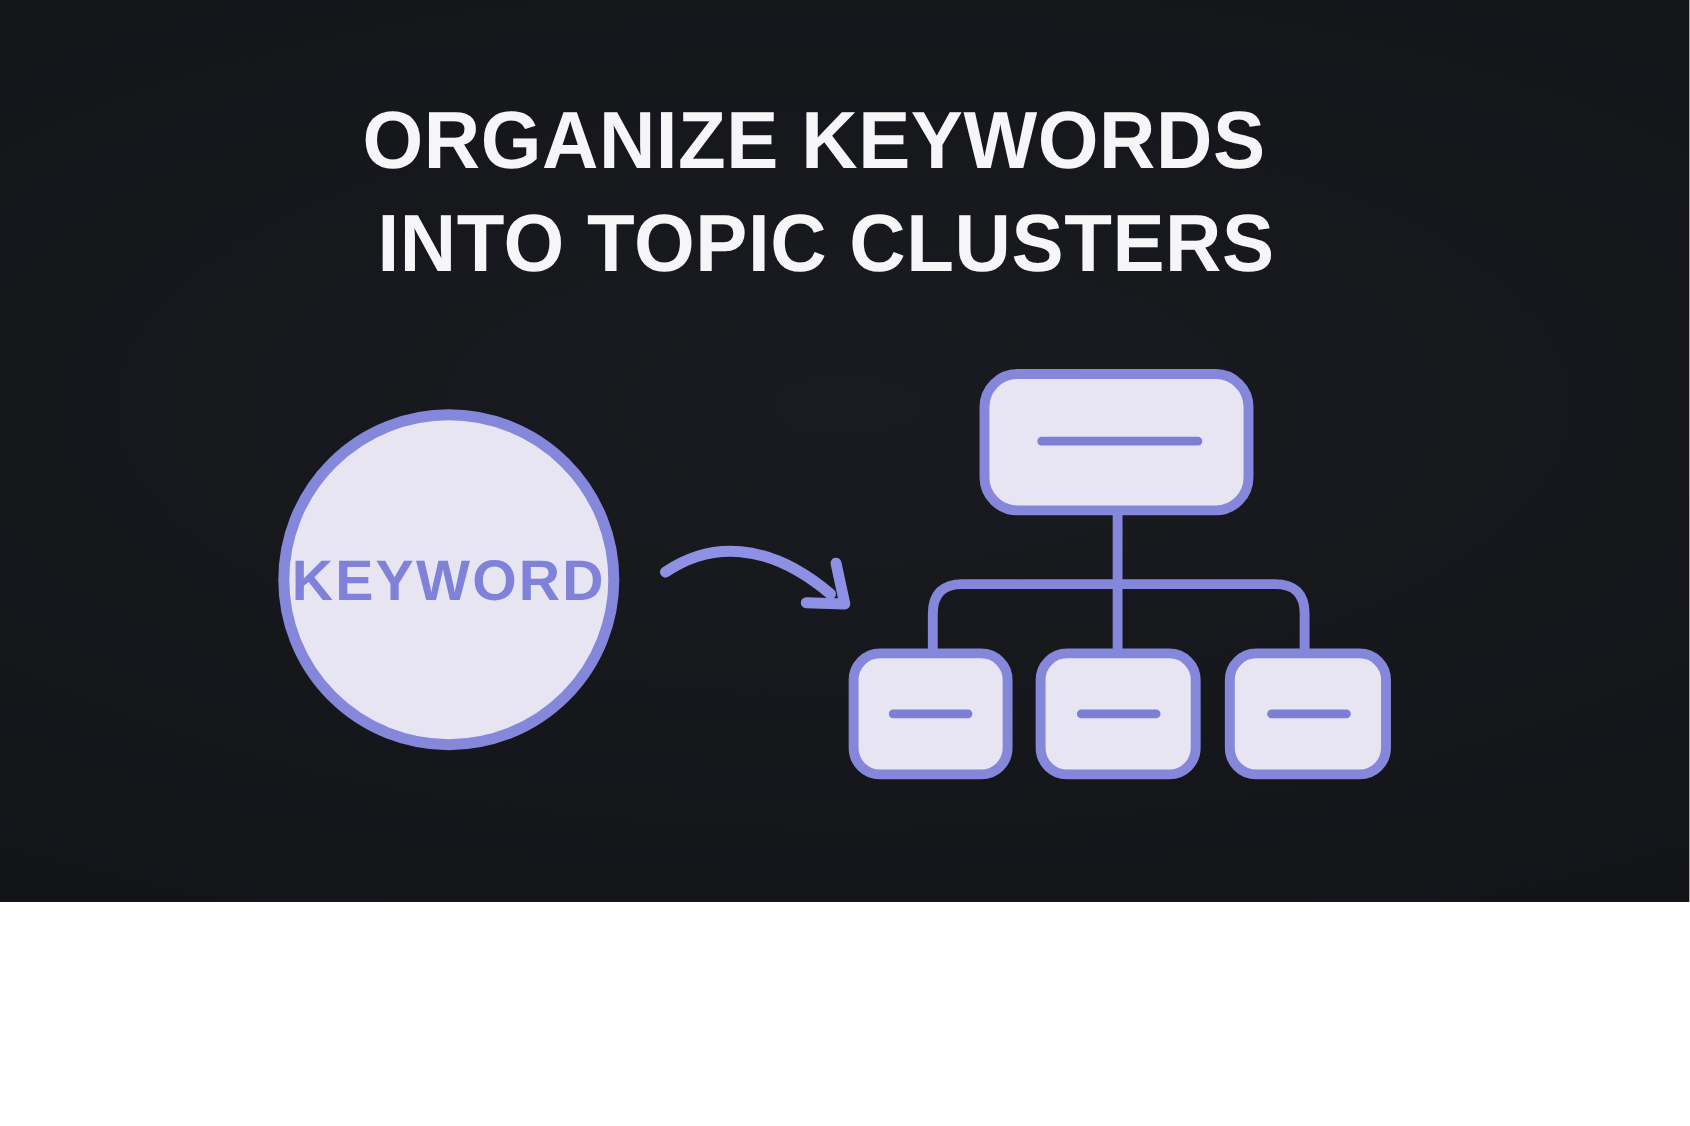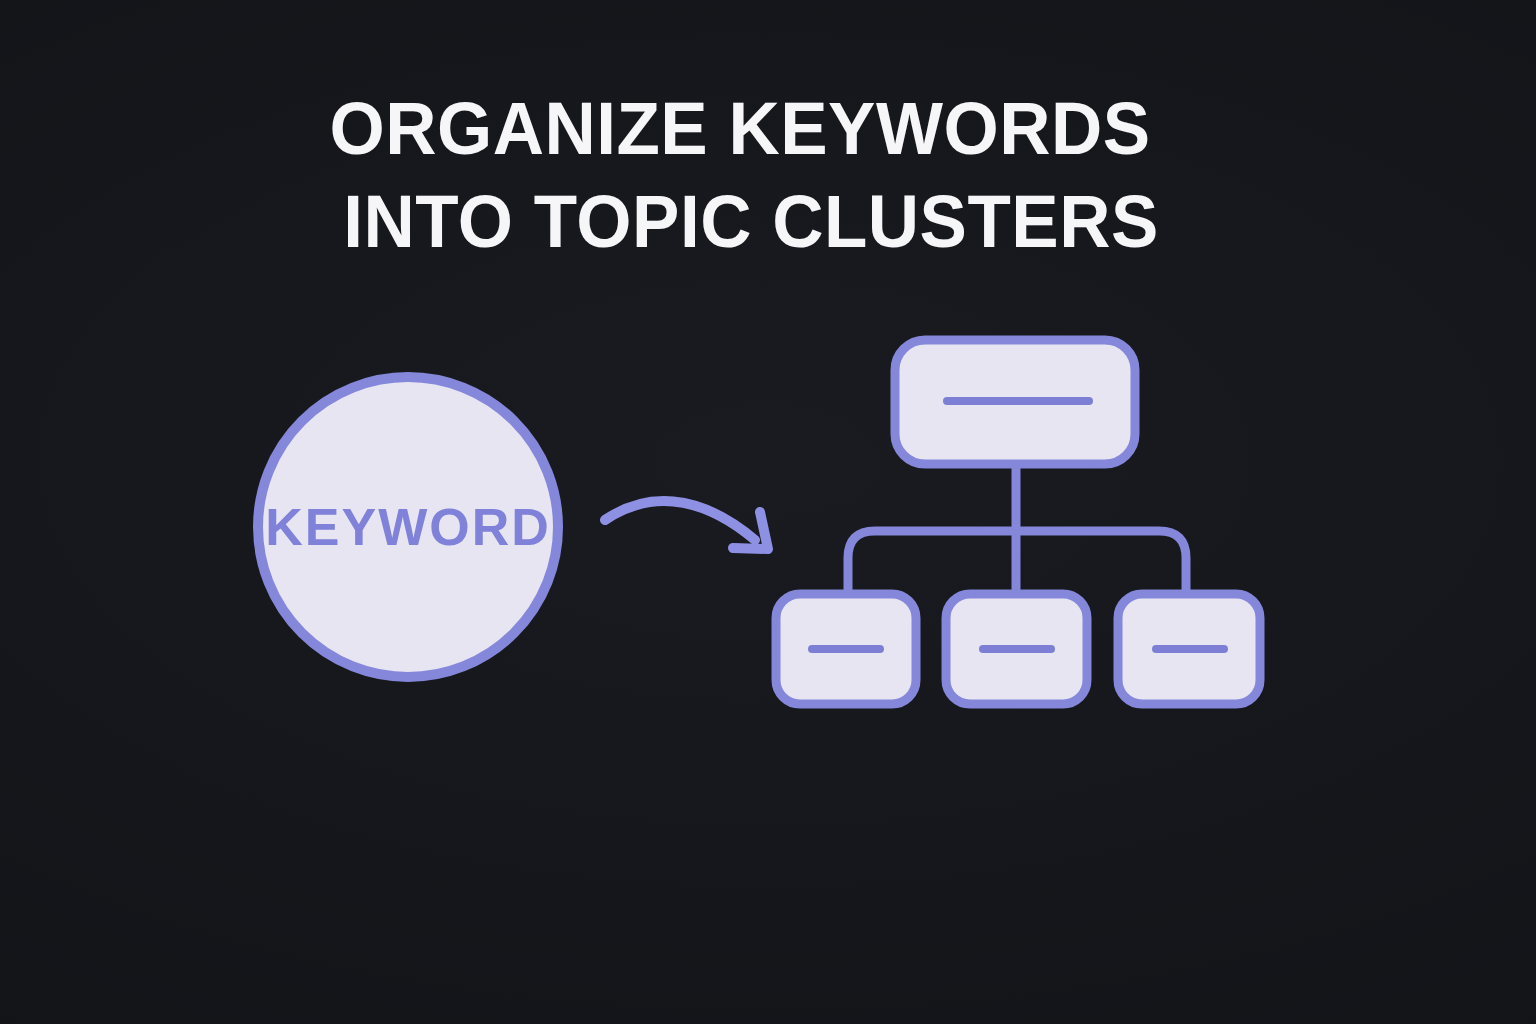--- a/index.html
+++ b/index.html
@@ -2,21 +2,21 @@
 <html style="--bg-dark: #121418; --bg-light: #191b20; --title: #f6f5f7; --purple: #8487da; --node-fill: #e7e5f2; --inner-line: #7c7fd4; --arrow: #8e91e3; --keyword-text: #7f82d8;"><head>
 <meta charset="utf-8">
 <style>
   html, body {
     margin: 0;
     padding: 0;
   }
   .canvas {
     position: relative;
     width: 1536px;
-    height: 1024px;
+    height: 820px;
     overflow: hidden;
     background: radial-gradient(ellipse 120% 90% at 50% 45%, var(--bg-light, #191b20) 0%, var(--bg-dark, #121418) 75%);
     font-family: "Liberation Sans", sans-serif;
   }
   .title-block {
     position: absolute;
     top: 82px;
     left: 0;
     width: 1480px;
     text-align: center;

